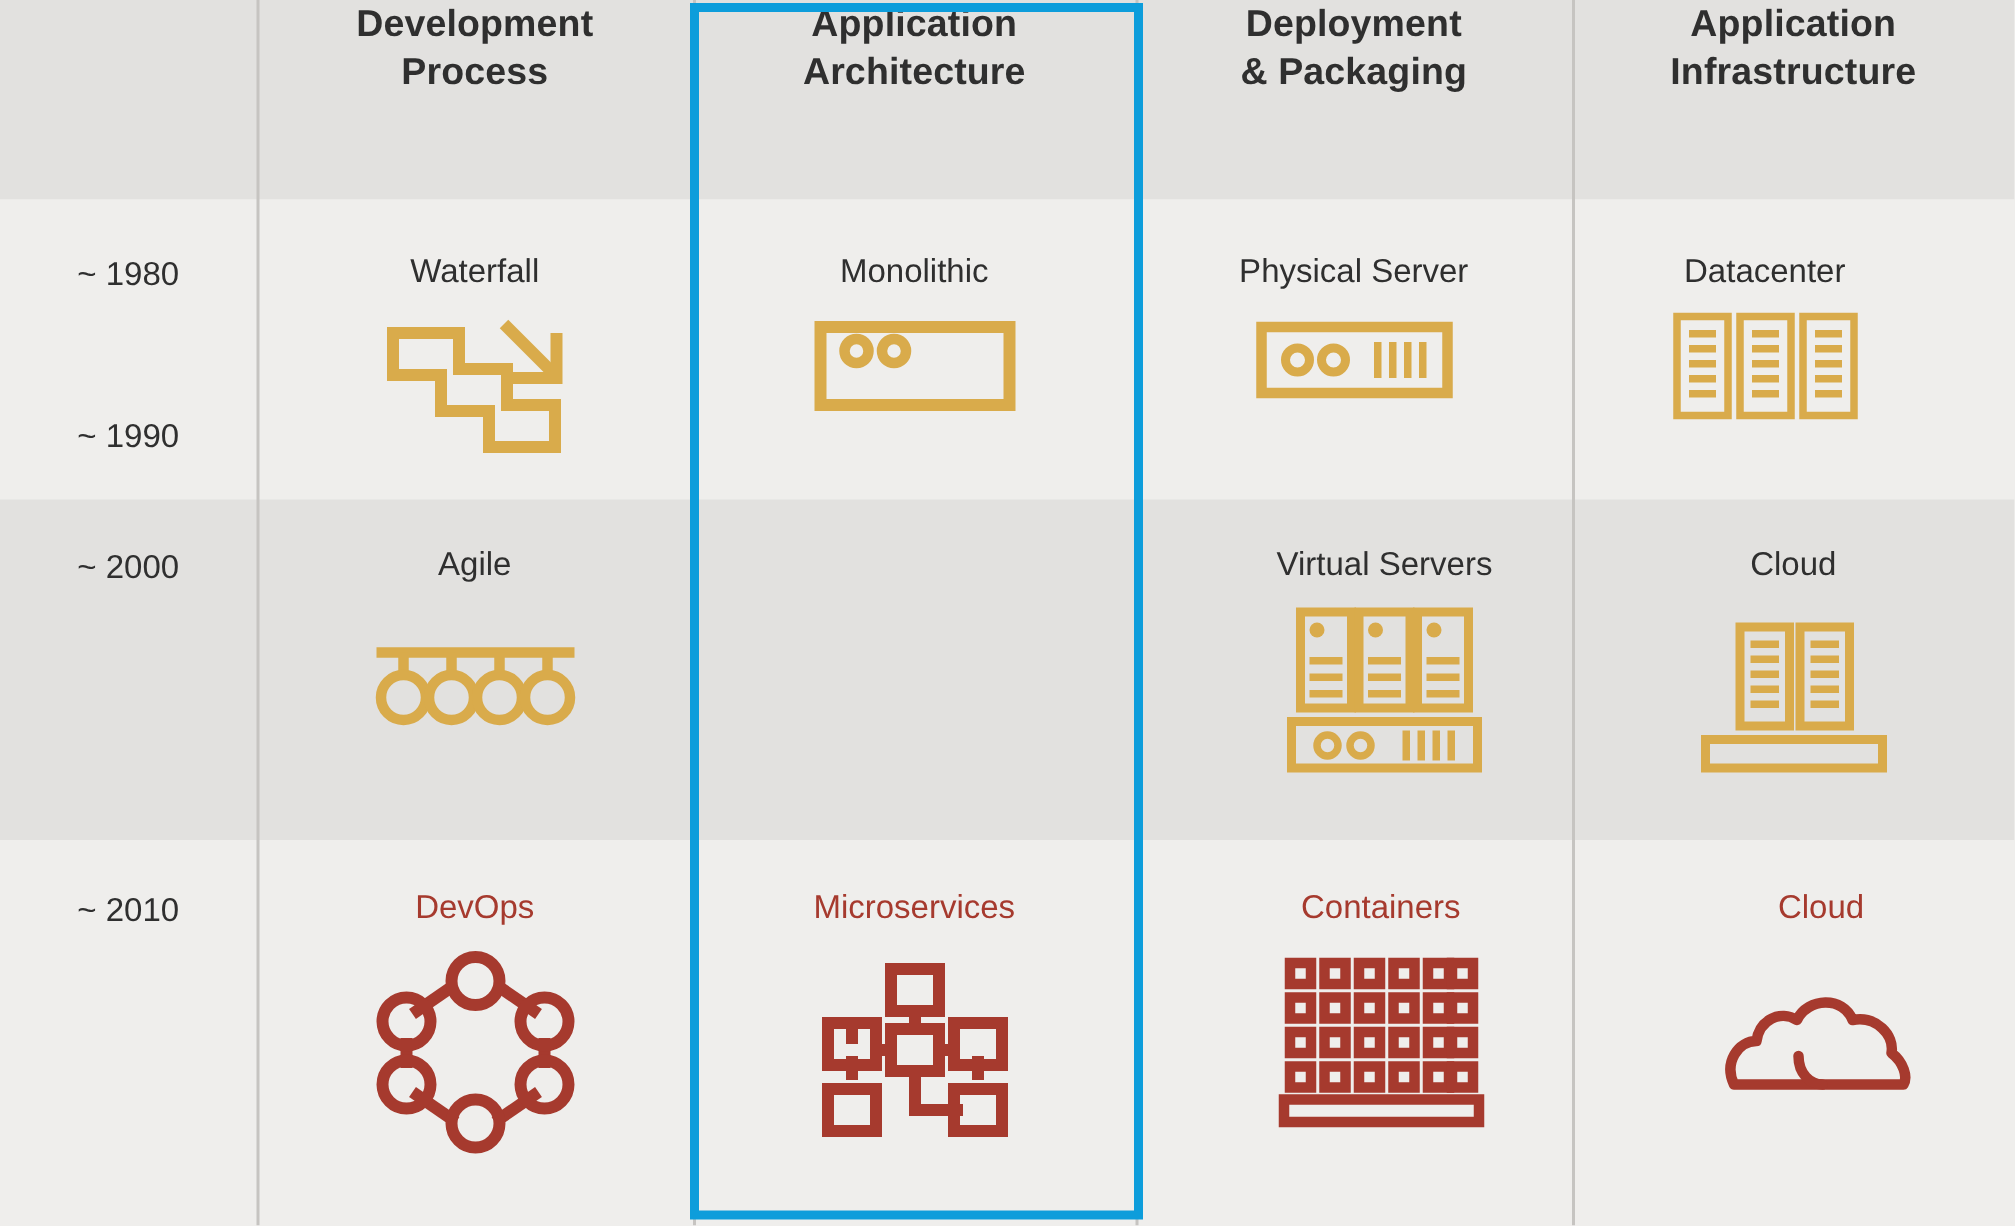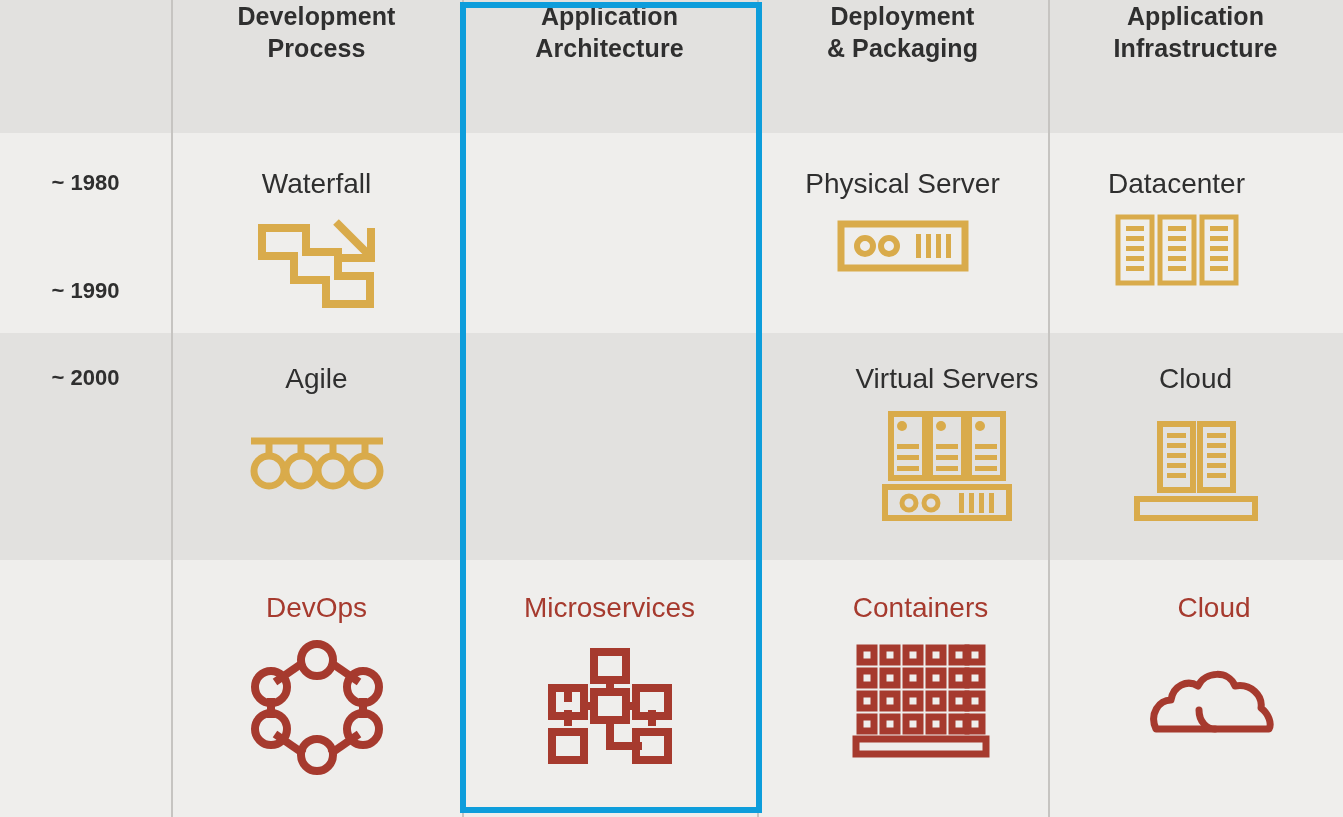--- a/index.html
+++ b/index.html
@@ -36,28 +36,28 @@
 
   
   .cell { position: absolute; text-align: center; }
   .hdr-cell { top: 0; height: 133px; display: flex; align-items: flex-start; justify-content: center; }
   .hdr-txt {
     font-size: 25px; font-weight: bold; color: #2f2f2f;
     line-height: 1.28; letter-spacing: .1px;
   }
 
   .body-cell { display: flex; flex-direction: column; align-items: center; }
-  .cell-label { font-size: 28px; color: #2f2f2f; line-height: 1; }
+  .cell-label { font-size: 22px; color: #2f2f2f; line-height: 1; }
   .cell-label.accent { color: #a63a2e; }
 
   .icon-wrap { display: flex; align-items: center; justify-content: center; }
 
   .year {
     position: absolute; left: 0; width: 171px;
-    text-align: center; font-size: 22px; color: #2f2f2f; font-weight: bold;
+    text-align: center; font-size: 22px; color: #2f2f2f;
   }
 
   svg { display: block; overflow: visible; }
 </style>
 </head>
 <body>
 
 <div id="board">
 
   <div class="band band-header"></div>
@@ -91,32 +91,43 @@
   <div class="cell hdr-cell" style="left:1048px;width:295px">
     <div class="hdr-txt">
       <span>Application</span><br>
       <span>Infrastructure</span>
     </div>
   </div>
 
   <div class="year" style="top:170px">~ 1980</div>
   <div class="year" style="top:278px">~ 1990</div>
   <div class="year" style="top:365px">~ 2000</div>
+  <div class="year" style="top:594px">~ 2010</div>
 
   <div class="cell body-cell" style="left:171px;width:291px;top:170px">
     <div class="cell-label">Waterfall</div>
     <div class="icon-wrap" style="margin-top:20px">
       <svg width="118" height="92" viewBox="0 0 118 92">
         <path d="M4 10 H48 V34 H80 V58 H112 V86 H68 V62 H36 V38 H4 Z" fill="none" stroke="#d9ab4b" stroke-width="8" stroke-linejoin="miter"></path>
         <path d="M78 4 L112 38" fill="none" stroke="#d9ab4b" stroke-width="8"></path>
         <path d="M113 10 V40 H84" fill="none" stroke="#d9ab4b" stroke-width="8" stroke-linejoin="miter"></path>
       </svg>
     </div>
   </div>
 
+  <div class="cell body-cell" style="left:462px;width:295px;top:170px">
+    <div class="cell-label">Monolithic</div>
+    <div class="icon-wrap" style="margin-top:22px">
+      <svg width="134" height="60" viewBox="0 0 134 60">
+        <rect x="4" y="4" width="126" height="52" fill="none" stroke="#d9ab4b" stroke-width="8"></rect>
+        <circle cx="28" cy="20" r="8" fill="none" stroke="#d9ab4b" stroke-width="7"></circle>
+        <circle cx="53" cy="20" r="8" fill="none" stroke="#d9ab4b" stroke-width="7"></circle>
+      </svg>
+    </div>
+  </div>
 
   <div class="cell body-cell" style="left:757px;width:291px;top:170px">
     <div class="cell-label">Physical Server</div>
     <div class="icon-wrap" style="margin-top:22px">
       <svg width="132" height="52" viewBox="0 0 132 52">
         <rect x="4" y="4" width="124" height="44" fill="none" stroke="#d9ab4b" stroke-width="7"></rect>
         <circle cx="28" cy="26" r="8" fill="none" stroke="#d9ab4b" stroke-width="6"></circle>
         <circle cx="52" cy="26" r="8" fill="none" stroke="#d9ab4b" stroke-width="6"></circle>
         <rect x="79" y="14" width="5" height="24" fill="#d9ab4b"></rect>
         <rect x="89" y="14" width="5" height="24" fill="#d9ab4b"></rect>
@@ -169,21 +180,21 @@
           <circle cx="26" cy="36" r="15"></circle>
             <circle cx="58" cy="36" r="15"></circle>
           <circle cx="90" cy="36" r="15"></circle>
             <circle cx="122" cy="36" r="15"></circle>
         </g>
       </svg>
     </div>
   </div>
 
 
-  <div class="cell body-cell" style="left:781px;width:332px;top:365px">
+  <div class="cell body-cell" style="left:757px;width:332px;top:365px">
     <div class="cell-label">Virtual Servers</div>
     <div class="icon-wrap" style="margin-top:18px">
       <svg width="132" height="110" viewBox="0 0 132 110">
         <g fill="none" stroke="#d9ab4b" stroke-width="6">
           <rect x="10" y="3" width="34" height="64"></rect>
           <rect x="49" y="3" width="34" height="64"></rect>
           <rect x="88" y="3" width="34" height="64"></rect>
           <rect x="4" y="76" width="124" height="31"></rect>
           <circle cx="28" cy="92" r="7" stroke-width="5"></circle>
           <circle cx="50" cy="92" r="7" stroke-width="5"></circle>

